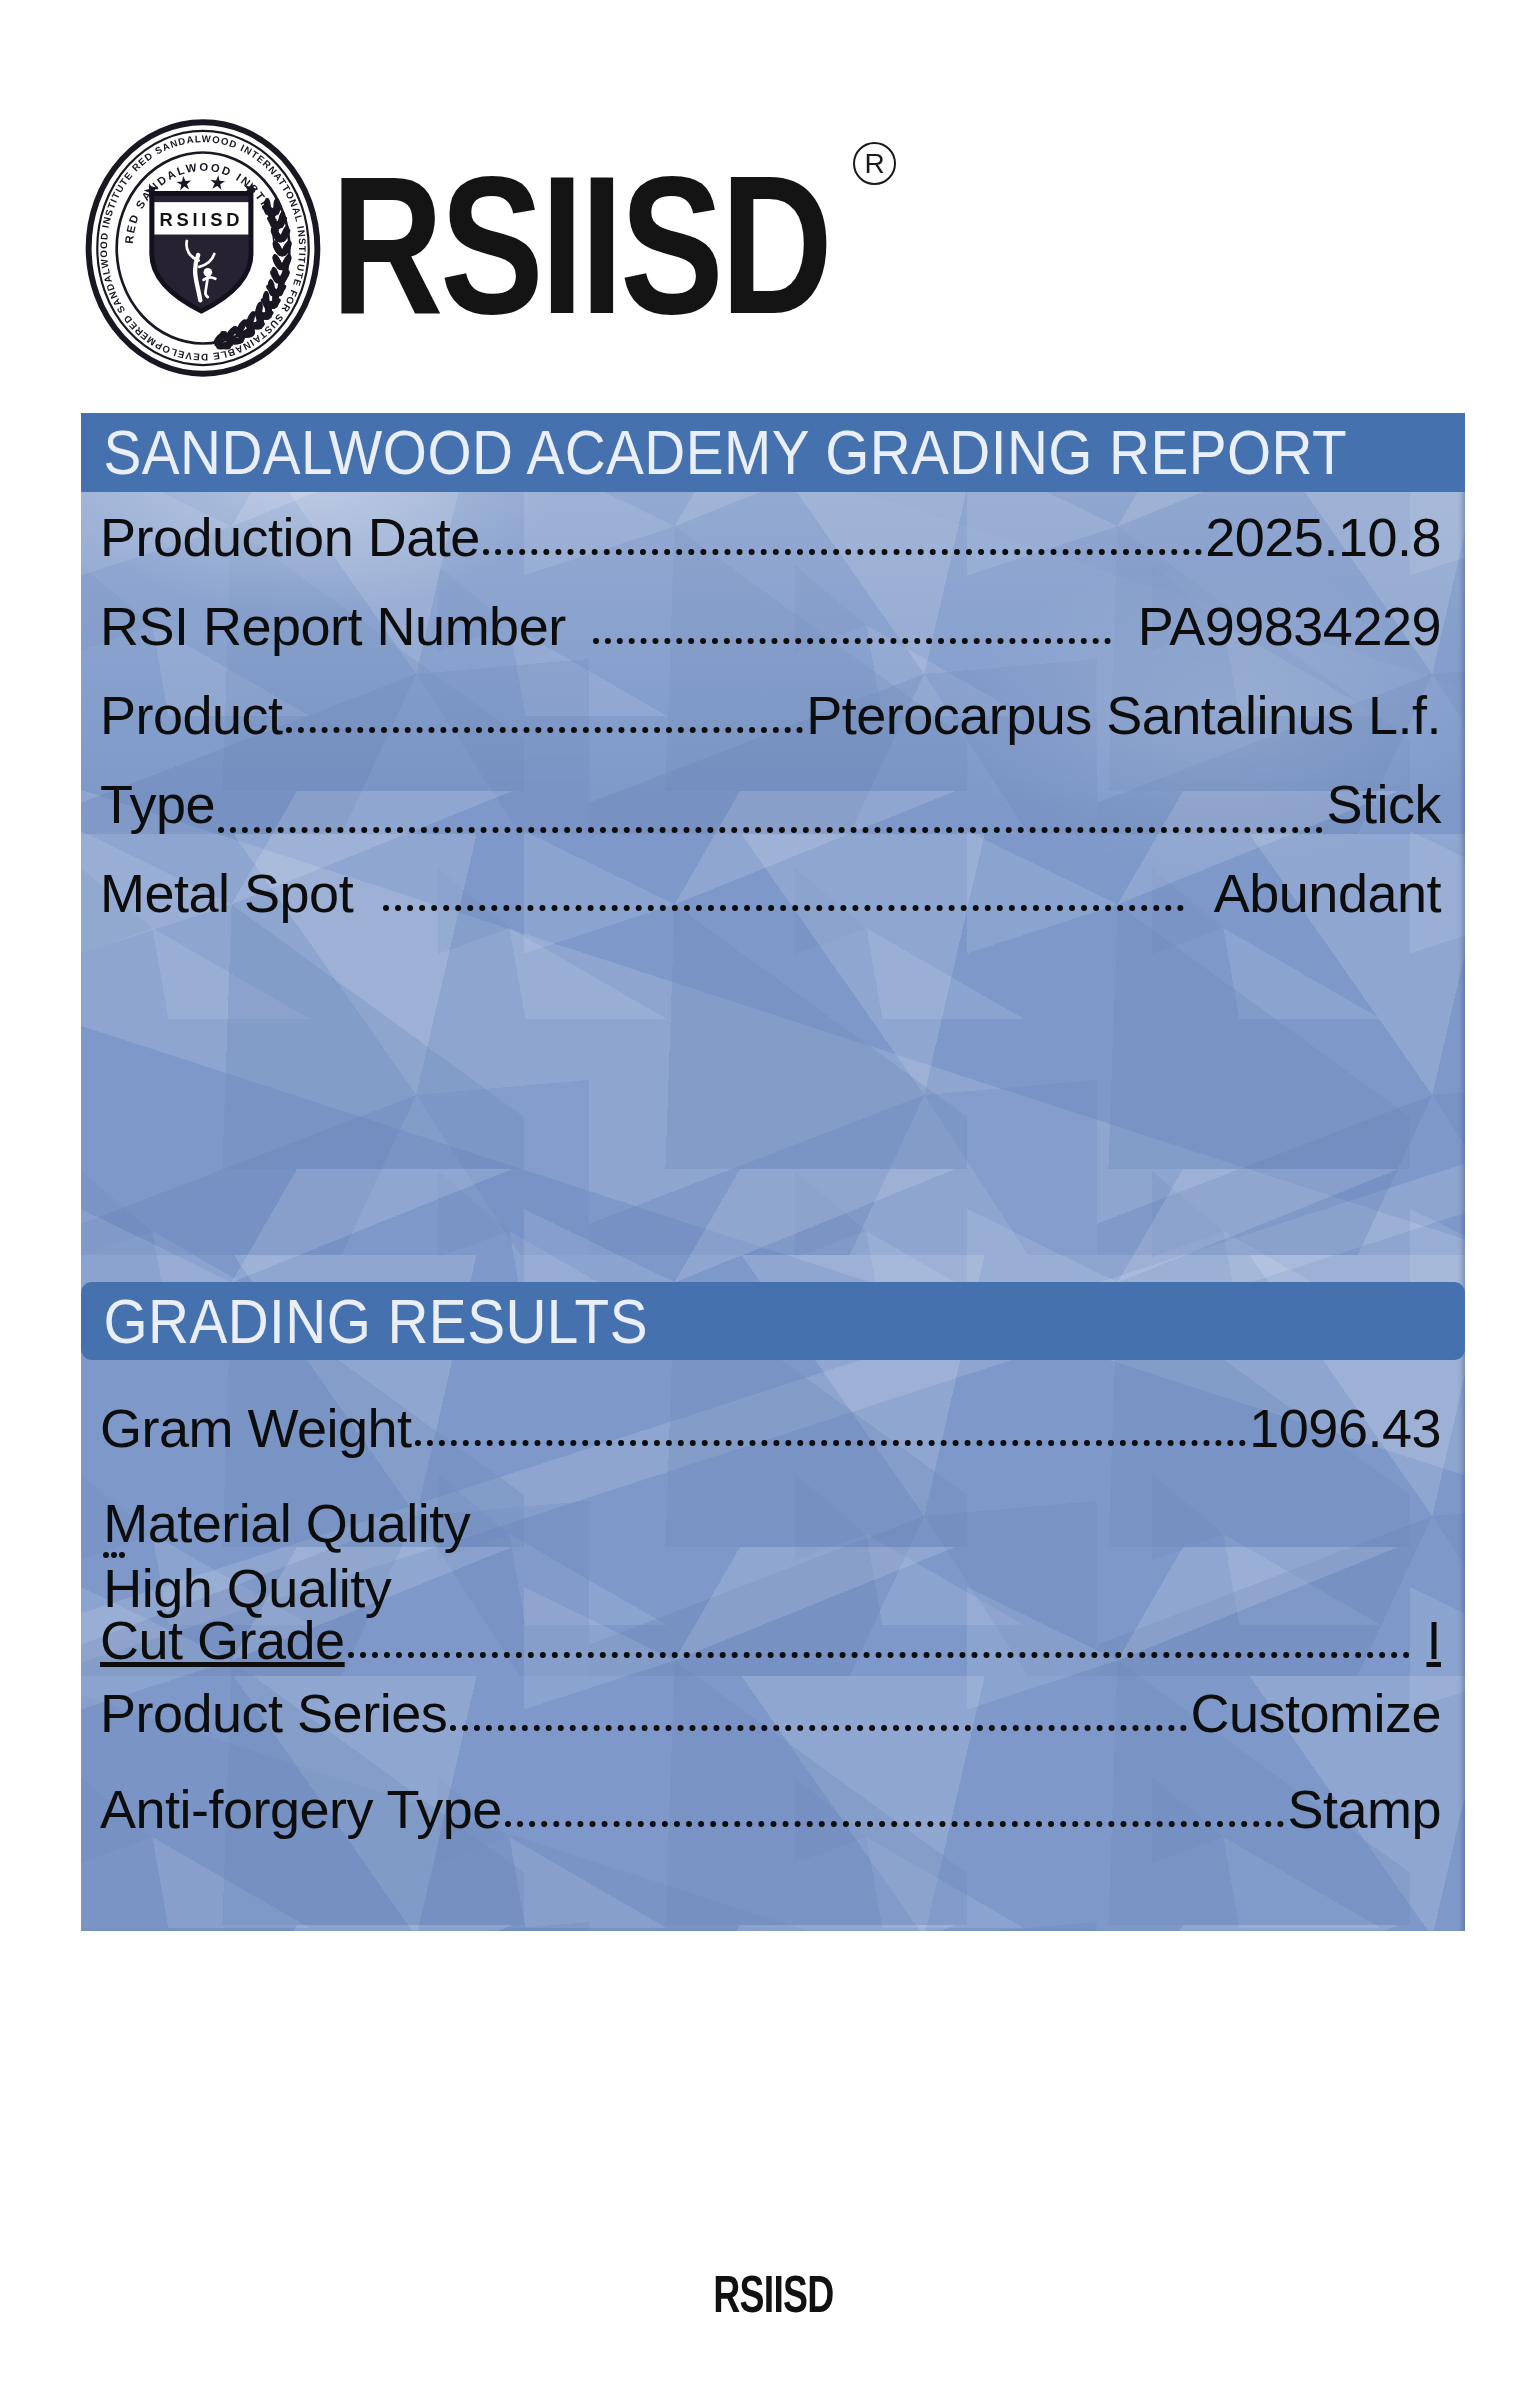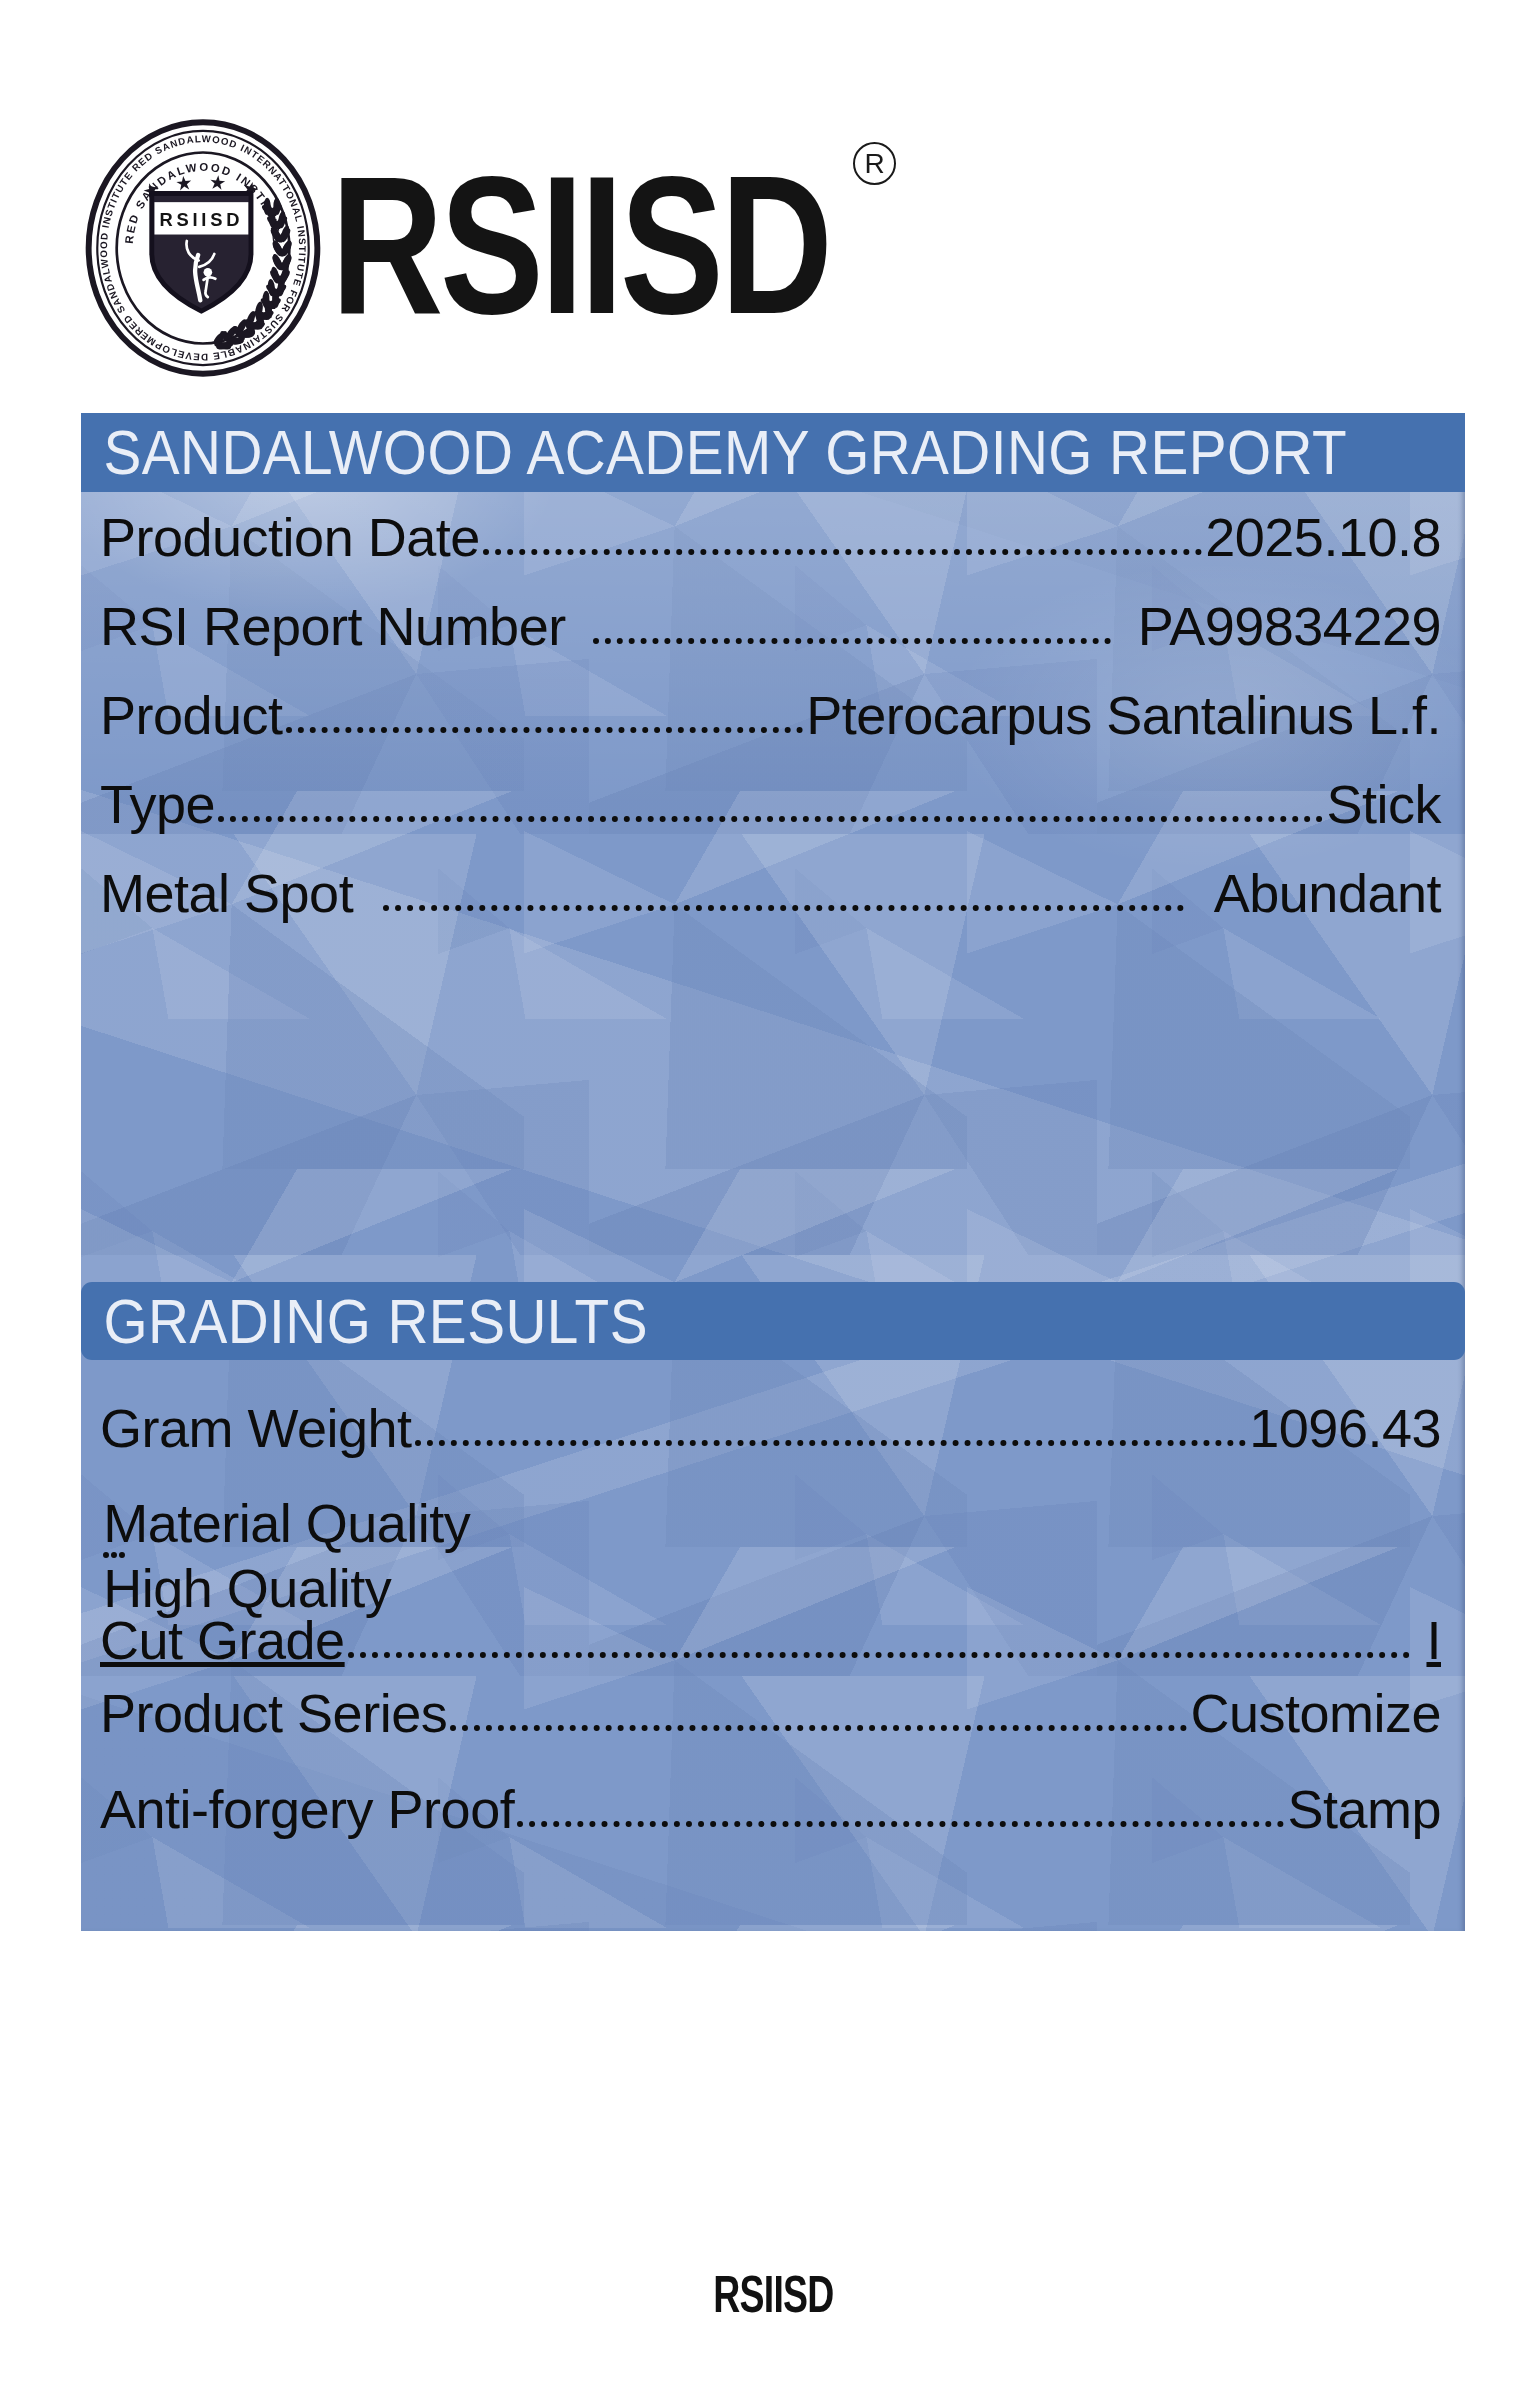--- a/index.html
+++ b/index.html
@@ -75,21 +75,21 @@
   }
   .row .leader{
     flex:1 1 auto;min-width:21.6px;
     border-bottom:6px dotted #0d0d0d;
     margin:0 3.2px;
     transform:translateY(-1.1px);
   }
   .row .value{text-align:right;}
   .row.gap-value .leader{margin-right:16px;}
 
-  .r1-0{top:95px;} .r1-1{top:184px;gap:24px;} .r1-2{top:273px;} .r1-3{top:362px;} .r1-4{top:451px;gap:27px;}
+  .r1-0{top:95px;} .r1-1{top:184px;gap:24px;} .r1-2{top:273px;} .r1-3{top:362px;align-items:flex-end;} .r1-4{top:451px;gap:27px;}
   .r2-0{top:986px;} .r2-1{top:1081px;flex-direction:column;} .r2-2{top:1198px;text-decoration:underline;} .r2-3{top:1271px;} .r2-4{top:1367px;}
 
   
   .footer-brand{
     position:absolute;left:81px;top:2268px;width:1384px;
     text-align:center;color:#111;
   }
   .footer-brand span{
     display:inline-block;font-size:52px;line-height:1;font-weight:700;
     transform:scaleX(0.72);transform-origin:center top;letter-spacing:-1.1px;
@@ -253,21 +253,21 @@
       <span class="label">Cut Grade</span>
       <span class="leader"></span>
       <span class="value">I</span>
     </div>
     <div class="row r2-3">
       <span class="label">Product Series</span>
       <span class="leader"></span>
       <span class="value">Customize</span>
     </div>
     <div class="row r2-4">
-      <span class="label">Anti-forgery Proof</span>
+      <span class="label">Anti-forgery Type</span>
       <span class="leader"></span>
       <span class="value">Stamp</span>
     </div>
 
   </div>
 
   <div class="footer-brand">
     <span>RSIISD</span>
   </div>
 

